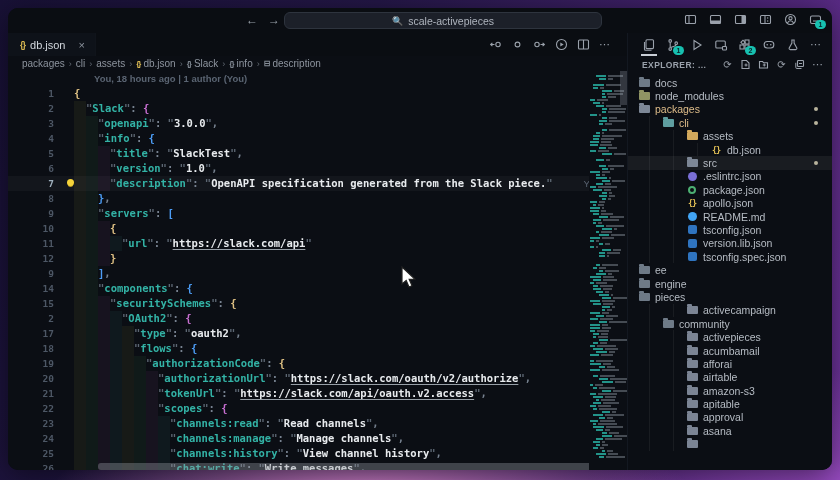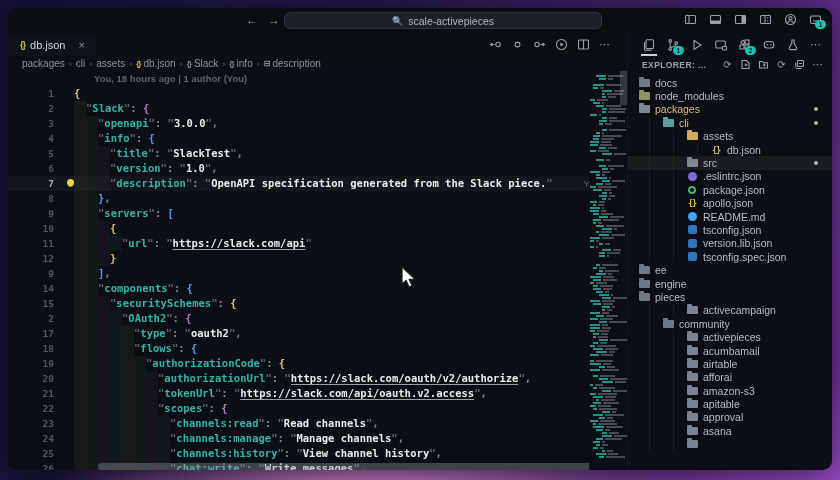--- a/index.html
+++ b/index.html
@@ -1033,30 +1033,30 @@
             </span>
             <span class="tlabel">acumbamail</span>
           </div>
           <div class="trow">
             <span class="tpad"></span>
             <span class="guide"></span>
             <span class="guide"></span>
             <span class="fi">
               <span class="fi-folder" style="background: rgb(123, 132, 148);"></span>
             </span>
+            <span class="tlabel">afforai</span>
+          </div>
+          <div class="trow">
+            <span class="tpad"></span>
+            <span class="guide"></span>
+            <span class="guide"></span>
+            <span class="fi">
+              <span class="fi-folder" style="background: rgb(123, 132, 148);"></span>
+            </span>
             <span class="tlabel">airtable</span>
-          </div>
-          <div class="trow">
-            <span class="tpad"></span>
-            <span class="guide"></span>
-            <span class="guide"></span>
-            <span class="fi">
-              <span class="fi-folder" style="background: rgb(123, 132, 148);"></span>
-            </span>
-            <span class="tlabel">afforai</span>
           </div>
           <div class="trow">
             <span class="tpad"></span>
             <span class="guide"></span>
             <span class="guide"></span>
             <span class="fi">
               <span class="fi-folder" style="background: rgb(123, 132, 148);"></span>
             </span>
             <span class="tlabel">amazon-s3</span>
           </div>

